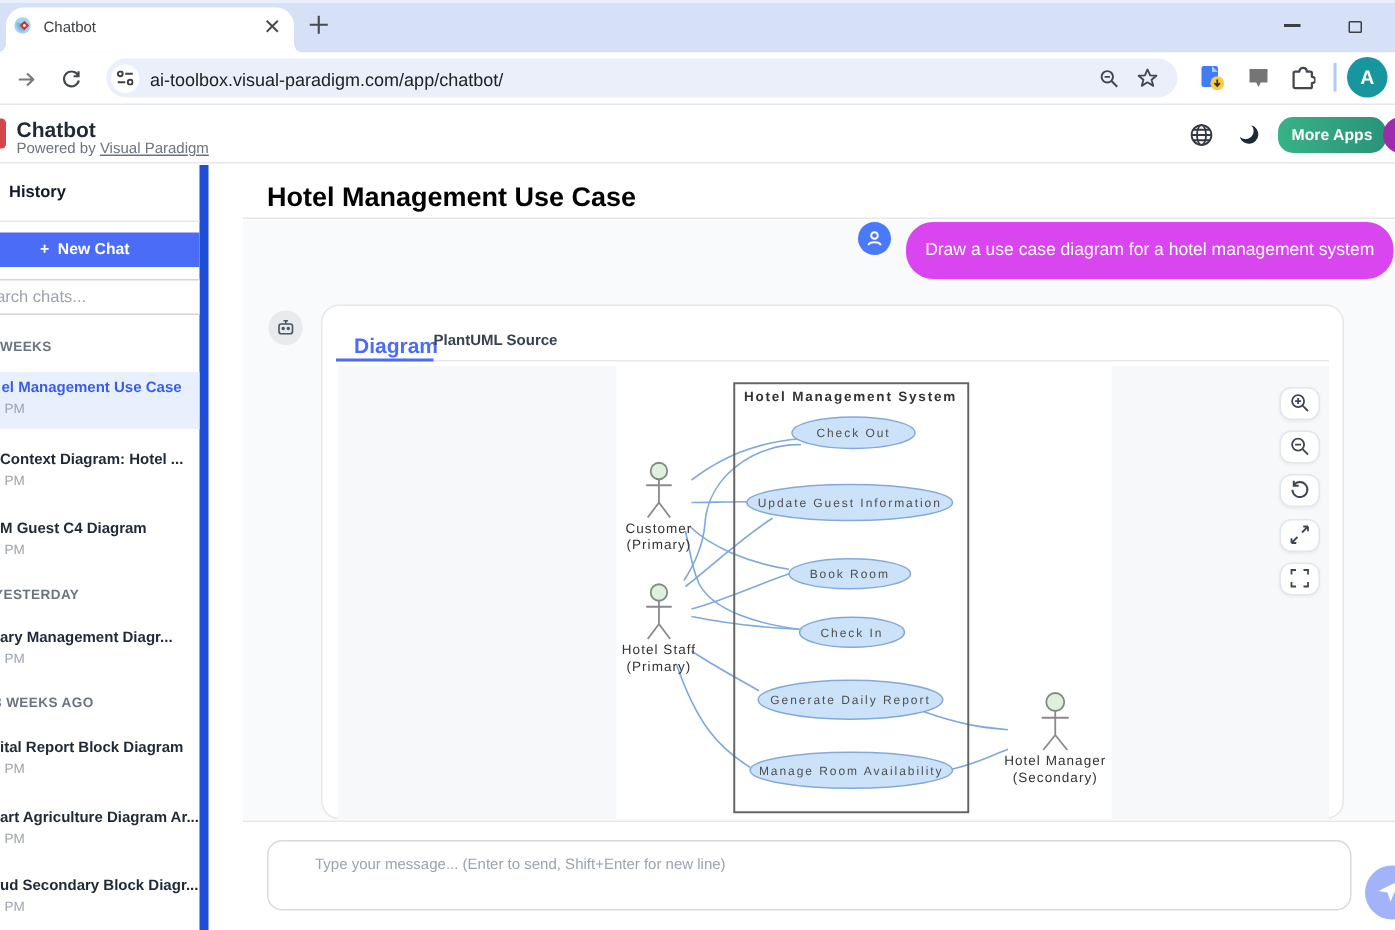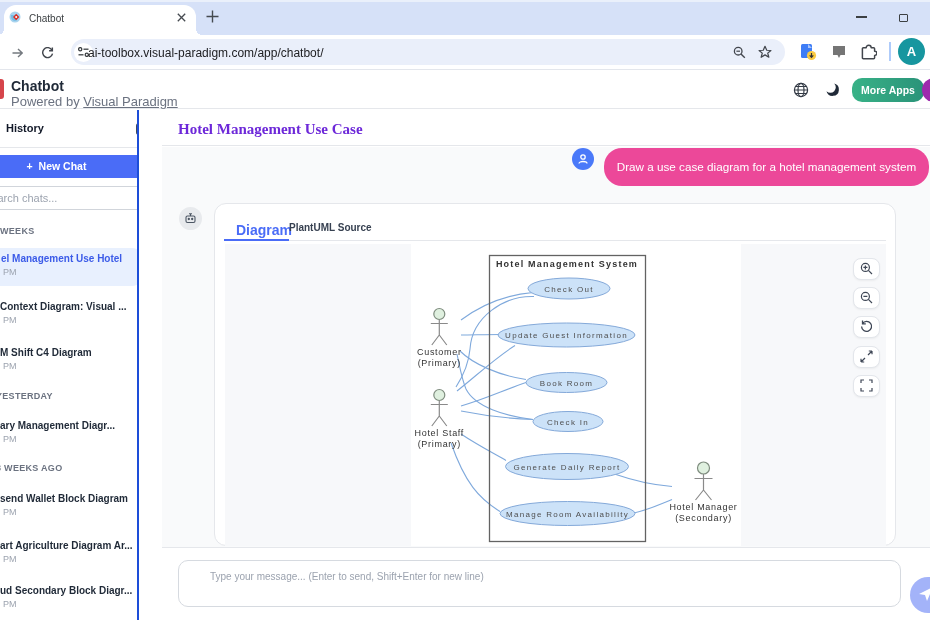--- a/index.html
+++ b/index.html
@@ -43,21 +43,21 @@
 <div class="abs" style="left:71px;top:39px;width:714px;height:26px;background:#EAEFFA;border-radius:13px;"></div>
 <div class="abs" style="left:74px;top:42.5px;width:19px;height:19px;border-radius:50%;background:#fff;"></div>
 <svg class="abs" style="left:78px;top:47px;" width="11" height="10" viewBox="0 0 11 10">
  <g stroke="#3C4043" stroke-width="1.3" fill="none">
   <circle cx="2.2" cy="2.2" r="1.6"></circle>
       <path d="M5.5 2.2 H10.5"></path>
   <circle cx="8.8" cy="7.8" r="1.6"></circle>
       <path d="M0.5 7.8 H5.5"></path>
  </g>
 </svg>
-<span class="abs" style="left:88px;top:46px;font-size:12px;color:#202124;">ai-toolbox.visual-paradigm.com/app/chatbot/</span>
+<span class="abs" style="left:100px;top:46px;font-size:12px;color:#202124;">ai-toolbox.visual-paradigm.com/app/chatbot/</span>
 <svg class="abs" style="left:733px;top:45.5px;" width="13" height="13" viewBox="0 0 13 13">
     <circle cx="5.2" cy="5.2" r="3.8" stroke="#42464D" stroke-width="1.3" fill="none"></circle>
     <path d="M8 8 L11.8 11.8" stroke="#42464D" stroke-width="1.4"></path>
     <path d="M3.4 5.2 H7" stroke="#42464D" stroke-width="1.2"></path>
   </svg>
 <svg class="abs" style="left:758px;top:45px;" width="14" height="14" viewBox="0 0 16 16">
     <path d="M8 1.5 L10 6 L14.8 6.3 L11.1 9.3 L12.4 14 L8 11.3 L3.6 14 L4.9 9.3 L1.2 6.3 L6 6Z" stroke="#42464D" stroke-width="1.4" fill="none" stroke-linejoin="round"></path>
   </svg>
 
 <svg class="abs" style="left:799px;top:43px;" width="18" height="18" viewBox="0 0 18 18">
@@ -71,86 +71,86 @@
   </svg>
 <svg class="abs" style="left:861px;top:44px;" width="16" height="16" viewBox="0 0 16 16">
     <path d="M5.2 3.8 C5.2 2.3 6.2 1.2 7.7 1.2 C9.2 1.2 10.2 2.3 10.2 3.8 L12.6 3.8 C13.2 3.8 13.6 4.2 13.6 4.8 L13.6 7.2 C15.1 7.2 15.9 8 15.9 9.3 C15.9 10.6 15.1 11.4 13.6 11.4 L13.6 13.8 C13.6 14.4 13.2 14.8 12.6 14.8 L2.4 14.8 C1.8 14.8 1.4 14.4 1.4 13.8 L1.4 4.8 C1.4 4.2 1.8 3.8 2.4 3.8 Z" stroke="#42464D" stroke-width="1.5" fill="none" stroke-linejoin="round"></path>
   </svg>
 <div class="abs" style="left:889px;top:42px;width:1.5px;height:19px;background:#AECBFA;"></div>
 <div class="abs" style="left:898px;top:38px;width:27px;height:27px;border-radius:50%;background:#17969F;color:#fff;font-size:13px;font-weight:bold;text-align:center;line-height:27px;">A</div>
 
 <div class="abs" style="left:0;top:70px;width:930px;height:39px;background:#fff;border-bottom:1px solid #E5E7EB;"></div>
 <div class="abs" style="left:-10px;top:79px;width:14px;height:20px;border-radius:3px;background:#D6454B;"></div>
 <span class="abs" style="left:11px;top:78px;font-size:14px;font-weight:bold;color:#1F2937;">Chatbot</span>
-<span class="abs" style="left:11px;top:94px;font-size:13px;color:#6B7280;">Powered by <u>Visual Paradigm</u></span>
+<span class="abs" style="left:11px;top:94px;font-size:10px;color:#6B7280;">Powered by <u>Visual Paradigm</u></span>
 <svg class="abs" style="left:793px;top:82px;" width="16" height="16" viewBox="0 0 16 16">
     <g stroke="#333A45" stroke-width="1.2" fill="none">
       <circle cx="8" cy="8" r="6.6"></circle>
       <ellipse cx="8" cy="8" rx="3" ry="6.6"></ellipse>
       <path d="M1.6 8 H14.4 M2.6 4.5 H13.4 M2.6 11.5 H13.4"></path>
     </g>
   </svg>
 <svg class="abs" style="left:825px;top:82px;" width="15" height="15" viewBox="0 0 15 15">
     <path d="M1.5 9.2 A6.3 6.3 0 1 0 9.2 1.5 A5.4 5.4 0 0 1 1.5 9.2Z" fill="#1F2937"></path>
   </svg>
 <div class="abs" style="left:852px;top:78px;width:72px;height:24px;border-radius:10px;background:linear-gradient(90deg,#38B287,#2A9379);color:#fff;font-size:10.5px;font-weight:bold;text-align:center;line-height:24px;">More Apps</div>
 <div class="abs" style="left:922px;top:78px;width:24px;height:24px;border-radius:50%;background:#9D2BAD;"></div>
 
-<div class="abs" style="left:0;top:110px;width:139px;height:510px;background:#fff;border-right:2px solid #1d4ed8;overflow:hidden;">
+<div class="abs" style="left:0;top:110px;width:139px;height:510px;background:#fff;border-right:6px solid #1d4ed8;overflow:hidden;">
   <span class="abs" style="left:6px;top:12px;font-size:11px;font-weight:bold;color:#111827;">History</span>
   <svg class="abs" style="left:136px;top:13px;" width="12" height="12" viewBox="0 0 12 12">
       <rect x="0.8" y="0.8" width="10.4" height="10.4" rx="2" stroke="#374151" stroke-width="1.5" fill="none"></rect>
       <rect x="1.5" y="1.5" width="3.2" height="9" fill="#374151"></rect>
     </svg>
   <div class="abs" style="left:0;top:36.5px;width:161px;height:1px;background:#E5E7EB;"></div>
   <div class="abs" style="left:-41px;top:45px;width:195px;height:23px;border-radius:8px;background:#4A6CF7;color:#fff;text-align:center;line-height:23px;font-size:10.5px;font-weight:bold;">+&nbsp;&nbsp;New Chat</div>
   <div class="abs" style="left:-41px;top:76px;width:194px;height:24px;border-radius:9px;border:1px solid #D1D5DB;background:#fff;"></div>
   <span class="abs" style="left:-16px;top:82px;font-size:11px;color:#9CA3AF;">Search chats...</span>
 
   <div class="abs" style="left:0;top:113px;width:148px;height:402px;overflow:hidden;">
     <span class="abs" style="left:0px;top:3px;font-size:9px;font-weight:bold;color:#6B7280;letter-spacing:0.3px;">WEEKS</span>
     <div class="abs" style="left:-12px;top:25px;width:154px;height:38px;border-radius:10px;background:#E8F0FE;"></div>
-    <span class="abs" style="left:1px;top:30px;font-size:10px;font-weight:bold;color:#3B5BE8;white-space:nowrap;">el Management Use Hotel</span>
+    <span class="abs" style="left:1px;top:30px;font-size:10px;font-weight:bold;color:#3B5BE8;white-space:nowrap;">el Management Use Case</span>
     <span class="abs" style="left:3px;top:44px;font-size:9px;color:#9CA3AF;white-space:nowrap;">PM</span>
-    <span class="abs" style="left:0px;top:78px;font-size:10px;font-weight:bold;color:#1F2937;white-space:nowrap;">Context Diagram: Visual ...</span>
+    <span class="abs" style="left:0px;top:78px;font-size:10px;font-weight:bold;color:#1F2937;white-space:nowrap;">Context Diagram: Hotel ...</span>
     <span class="abs" style="left:3px;top:92px;font-size:9px;color:#9CA3AF;white-space:nowrap;">PM</span>
-    <span class="abs" style="left:0px;top:124px;font-size:10px;font-weight:bold;color:#1F2937;white-space:nowrap;">M Shift C4 Diagram</span>
+    <span class="abs" style="left:0px;top:124px;font-size:10px;font-weight:bold;color:#1F2937;white-space:nowrap;">M Guest C4 Diagram</span>
     <span class="abs" style="left:3px;top:138px;font-size:9px;color:#9CA3AF;white-space:nowrap;">PM</span>
     <span class="abs" style="left:-4px;top:168px;font-size:9px;font-weight:bold;color:#6B7280;letter-spacing:0.3px;">YESTERDAY</span>
     <span class="abs" style="left:0px;top:197px;font-size:10px;font-weight:bold;color:#1F2937;white-space:nowrap;">ary Management Diagr...</span>
     <span class="abs" style="left:3px;top:211px;font-size:9px;color:#9CA3AF;white-space:nowrap;">PM</span>
     <span class="abs" style="left:-4px;top:240px;font-size:9px;font-weight:bold;color:#6B7280;letter-spacing:0.3px;">3 WEEKS AGO</span>
-    <span class="abs" style="left:0px;top:270px;font-size:10px;font-weight:bold;color:#1F2937;white-space:nowrap;">send Wallet Block Diagram</span>
+    <span class="abs" style="left:0px;top:270px;font-size:10px;font-weight:bold;color:#1F2937;white-space:nowrap;">ital Report Block Diagram</span>
     <span class="abs" style="left:3px;top:284px;font-size:9px;color:#9CA3AF;white-space:nowrap;">PM</span>
     <span class="abs" style="left:0px;top:317px;font-size:10px;font-weight:bold;color:#1F2937;white-space:nowrap;">art Agriculture Diagram Ar...</span>
     <span class="abs" style="left:3px;top:331px;font-size:9px;color:#9CA3AF;white-space:nowrap;">PM</span>
     <span class="abs" style="left:0px;top:362px;font-size:10px;font-weight:bold;color:#1F2937;white-space:nowrap;">ud Secondary Block Diagr...</span>
     <span class="abs" style="left:3px;top:376px;font-size:9px;color:#9CA3AF;white-space:nowrap;">PM</span>
   </div>
 
   <svg class="abs" style="left:149px;top:112px;" width="8" height="8" viewBox="0 0 9 9">
       <path d="M4.5 1.5 L8 7 H1Z" fill="#7F7F7F"></path>
     </svg>
   <div class="abs" style="left:150px;top:124px;width:6px;height:82px;border-radius:3px;background:#878787;"></div>
   <svg class="abs" style="left:149px;top:484px;" width="8" height="8" viewBox="0 0 9 9">
       <path d="M4.5 7.5 L8 2 H1Z" fill="#7F7F7F"></path>
     </svg>
 </div>
 
 <div class="abs" style="left:162px;top:110px;width:768px;height:36px;background:#fff;border-bottom:1px solid #E5E7EB;"></div>
-<span class="abs" style="left:178px;top:121px;font-size:15px;font-weight:bold;color:#6d28d9;font-family:Liberation Serif, serif;">Hotel Management Use Case</span>
+<span class="abs" style="left:178px;top:121px;font-size:18px;font-weight:bold;color:#000000;">Hotel Management Use Case</span>
 
 <div class="abs" style="left:162px;top:147px;width:768px;height:400px;background:#F9FAFB;"></div>
 
 <div class="abs" style="left:572px;top:148px;width:22px;height:22px;border-radius:50%;background:#4A79F9;"></div>
 <svg class="abs" style="left:577px;top:153px;" width="12" height="12" viewBox="0 0 12 12">
     <circle cx="6" cy="4" r="2.2" fill="none" stroke="#fff" stroke-width="1.3"></circle>
     <path d="M2 10.5 C2 7.8 10 7.8 10 10.5" fill="none" stroke="#fff" stroke-width="1.3"></path>
   </svg>
-<div class="abs" style="left:604px;top:148px;width:325px;height:38px;border-radius:18px;background:#ec4899;color:#fff;font-size:11.7px;line-height:38px;text-align:center;white-space:nowrap;overflow:hidden;">Draw a use case diagram for a hotel management system</div>
+<div class="abs" style="left:604px;top:148px;width:325px;height:38px;border-radius:18px;background:#d946ef;color:#fff;font-size:11.7px;line-height:38px;text-align:center;white-space:nowrap;overflow:hidden;">Draw a use case diagram for a hotel management system</div>
 
 <div class="abs" style="left:179px;top:207px;width:23px;height:23px;border-radius:50%;background:#E8EAED;"></div>
 <svg class="abs" style="left:184px;top:212px;" width="13" height="13" viewBox="0 0 13 13">
     <g stroke="#4B5563" stroke-width="1.1" fill="none">
       <rect x="2" y="4" width="9" height="6.5" rx="1.5"></rect>
       <path d="M6.5 4 V1.8 M5 1.8 H8"></path>
       <circle cx="4.8" cy="7" r="0.6" fill="#4B5563"></circle>
       <circle cx="8.2" cy="7" r="0.6" fill="#4B5563"></circle>
     </g>
   </svg>

